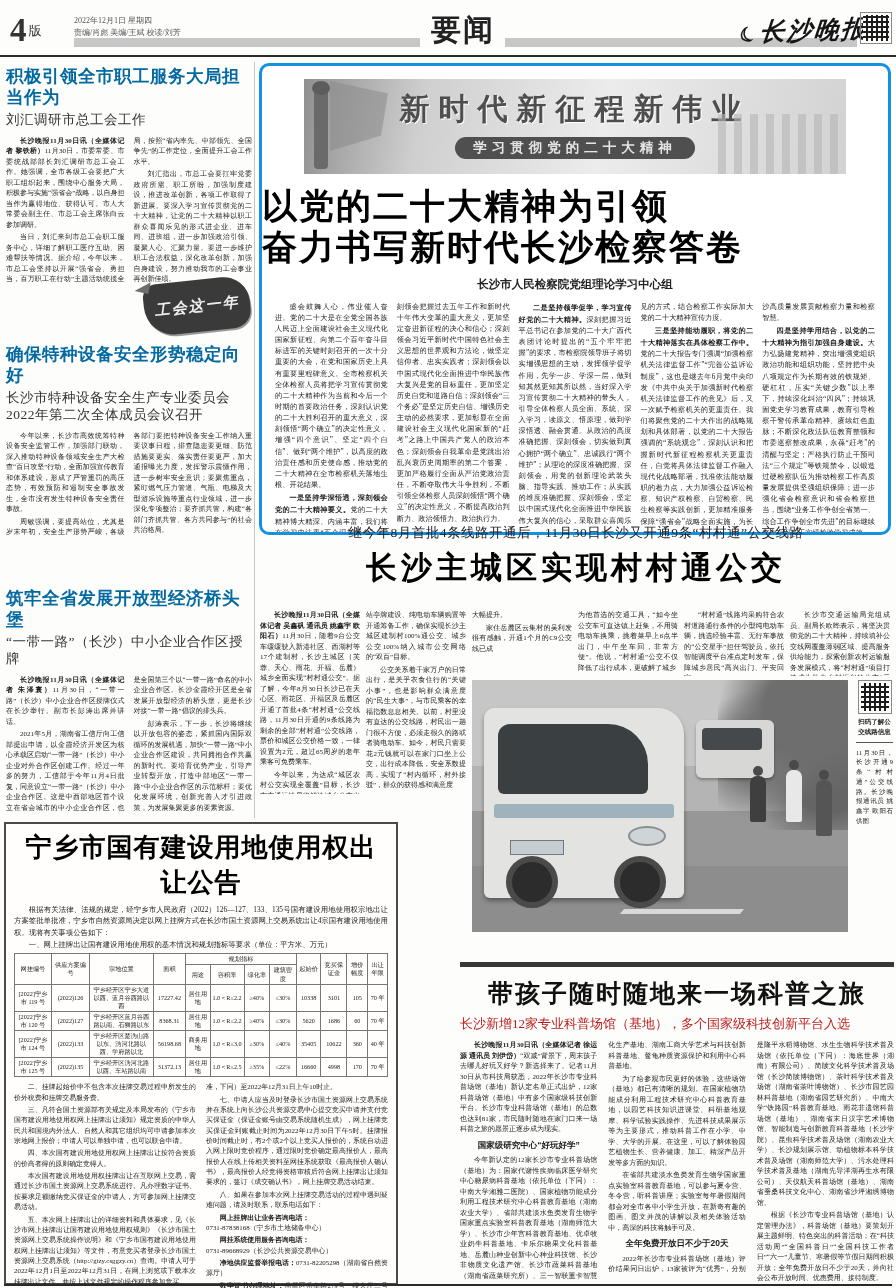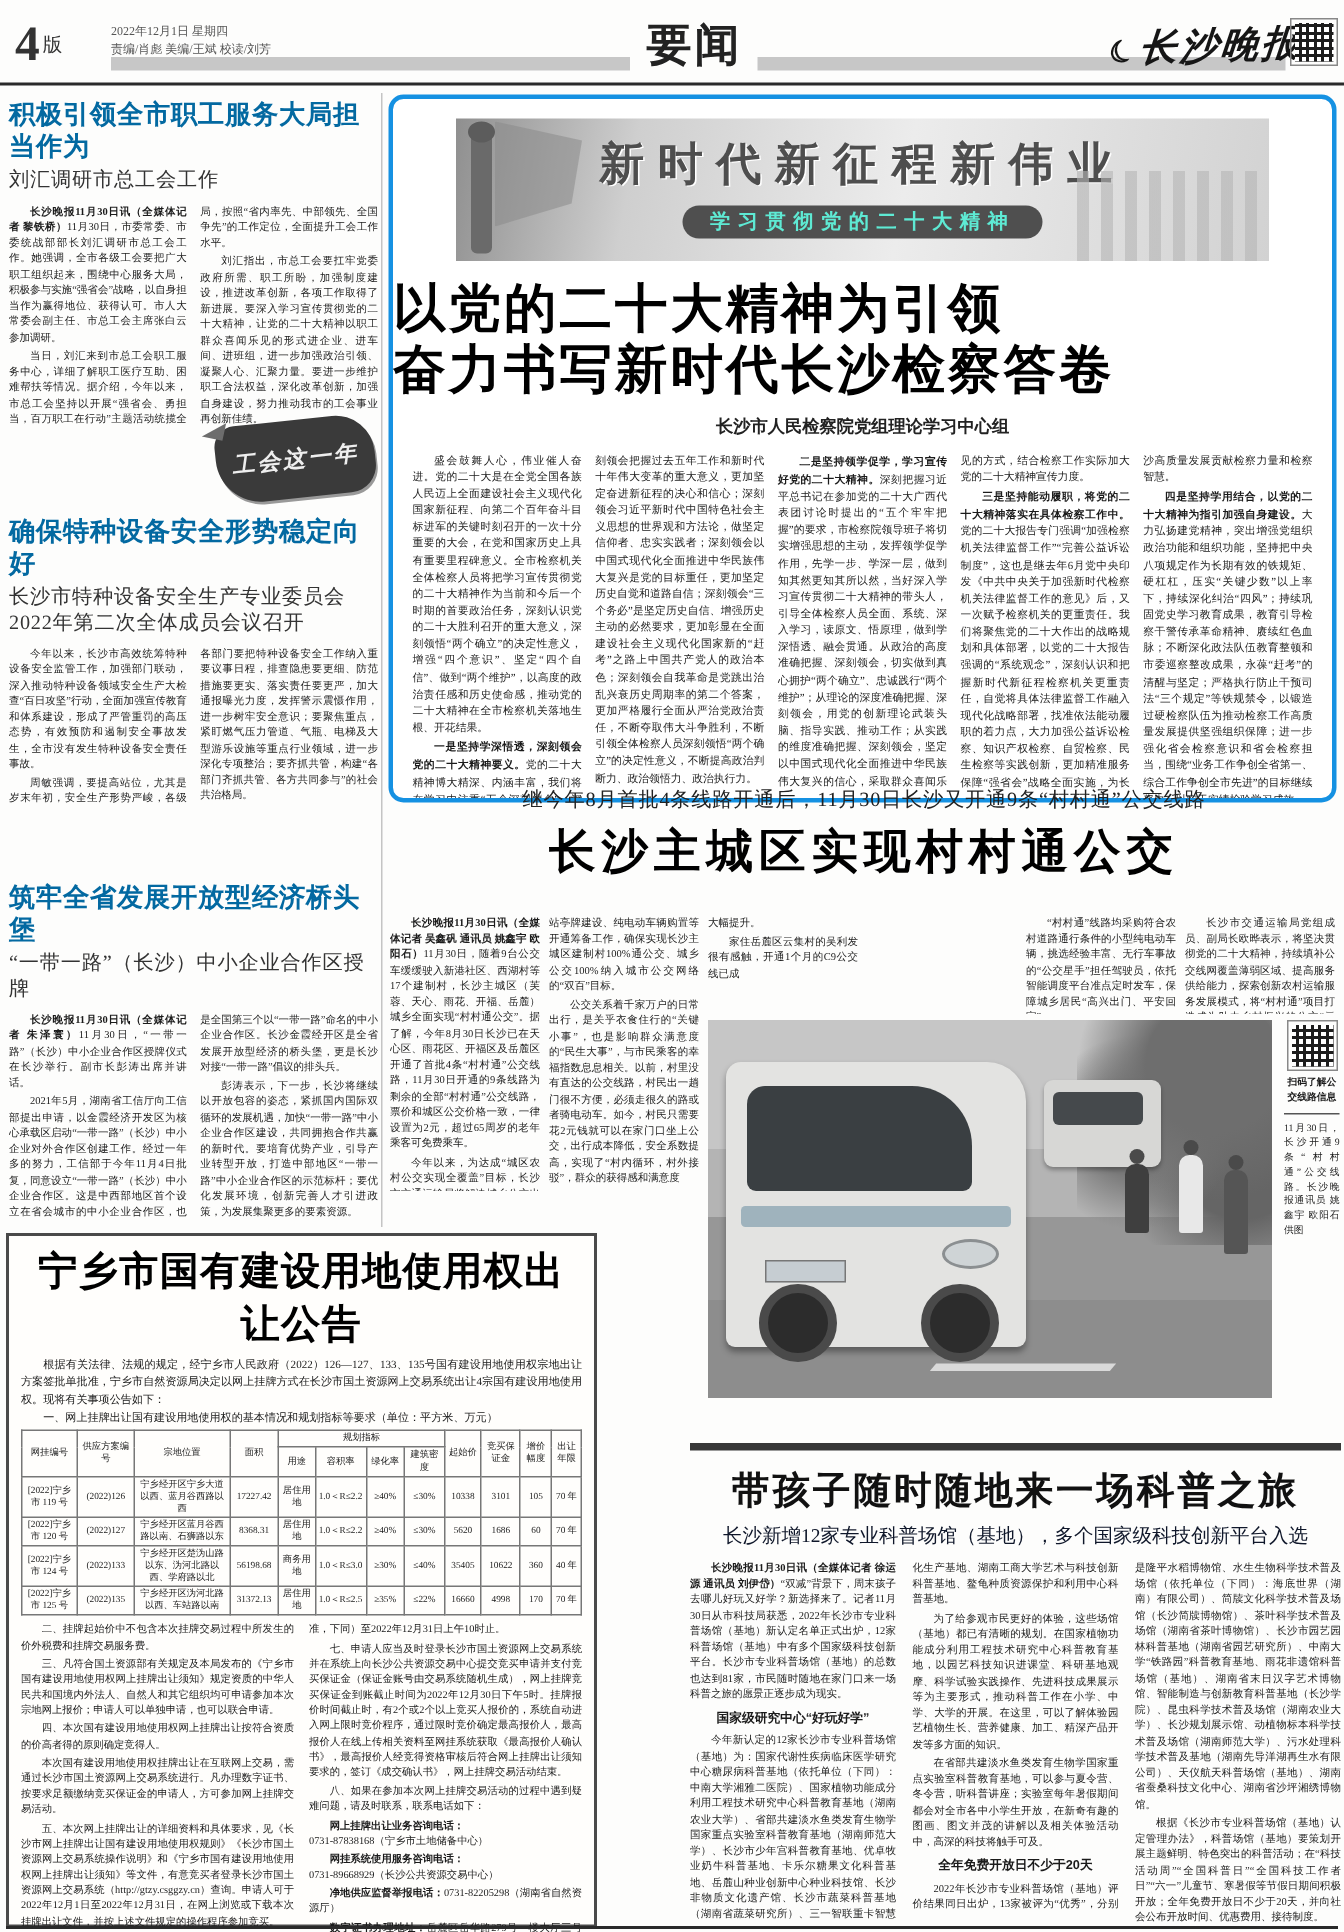--- a/index.html
+++ b/index.html
@@ -50,21 +50,21 @@
   #union-stamp .flag-tip{position:absolute;left:-6px;top:-5px;width:0;height:0;
                border-left:14px solid transparent;border-bottom:12px solid #6d6d6d;transform:rotate(18deg);}
 
   
   #feature{position:absolute;left:259px;top:63px;width:632px;height:472px;border:3px solid #1591e2;
            border-radius:10px;background:#fff;box-sizing:border-box;overflow:hidden;}
   #banner{position:relative;margin:13px 42px 0 42px;height:95px;overflow:hidden;
           background:linear-gradient(100deg,#8f8f8f 0%,#cfcfcf 22%,#ececec 55%,#d2d2d2 100%);}
   #banner-title{text-align:center;margin-top:10px;font-size:30px;font-weight:bold;color:#4e4e4e;
           letter-spacing:9px;text-shadow:1px 1px 0 #fff;}
-  #banner-pill{width:max-content;margin:7px auto 0;background:#4f4f4f;color:#5eead4;font-size:13.5px;
+  #banner-pill{width:max-content;margin:7px auto 0;background:#4f4f4f;color:#e5e5e5;font-size:13.5px;
           font-weight:bold;letter-spacing:5px;padding:2px 18px;border-radius:14px;
           font-family:"Liberation Sans",sans-serif;}
   .statue{position:absolute;left:10px;top:4px;width:14px;height:86px;background:#6a6a6a;border-radius:4px;}
   .statue::before{content:"";position:absolute;left:-2px;top:-2px;width:18px;height:14px;background:#5c5c5c;border-radius:50%;}
   .flag{position:absolute;left:26px;top:2px;width:58px;height:70px;background:#8a8a8a;
         clip-path:polygon(0 0,100% 18%,88% 78%,0 100%);opacity:.55;}
   .skyline{position:absolute;right:8px;bottom:0;width:120px;height:60px;opacity:.6;
         background:repeating-linear-gradient(90deg,#b5b5b5 0 8px,transparent 8px 16px);}
   #feat-h1,#feat-h2{text-align:left;font-size:35px;font-weight:900;letter-spacing:2px;
         font-family:"Liberation Sans",sans-serif;line-height:1.18;color:#000;}
@@ -123,21 +123,21 @@
   #notice-cols{display:flex;gap:10px;margin-top:5px;font-size:6.9px;line-height:1.5;}
   #notice-cols .ncol{width:50%;}
   .c-label{font-weight:bold;}
   #notice-sign{text-align:right;font-size:7.6px;font-weight:bold;line-height:1.6;margin-top:3px;}
 
   
   #sci{position:absolute;left:460px;top:962px;width:434px;height:420px;}
   #sci-rule{height:5px;background:#383838;}
   #sci-headline{text-align:center;font-size:25px;font-weight:900;letter-spacing:2px;margin-top:10px;
         font-family:"Liberation Sans",sans-serif;color:#111;}
-  #sci-sub{text-align:center;font-size:13px;color:#0f172a;margin-top:5px;}
+  #sci-sub{text-align:left;font-size:13px;color:#b91c1c;margin-top:5px;}
   #sci-body{margin-top:7px;height:248px;column-count:3;column-gap:11px;font-size:7px;
         line-height:1.5;overflow:hidden;}
   .sci-h{font-weight:bold;font-size:8.5px;text-align:center;margin:4px 0;
         font-family:"Liberation Sans",sans-serif;}
   #footrule{position:absolute;left:4px;top:1284px;width:888px;height:2px;background:#2a2a2a;}
 </style>
 </head>
 <body>
 
 <div id="header">
@@ -222,20 +222,23 @@
     <p class="ind"><span class="lead">长沙晚报11月30日讯（全媒体记者 吴鑫矾 通讯员 姚鑫宇 欧阳石）</span><span>11月30日，随着9台公交车缓缓驶入新港社区、西湖村等17个建制村，长沙主城区（芙蓉、天心、雨花、开福、岳麓）城乡全面实现“村村通公交”。据了解，今年8月30日长沙已在天心区、雨花区、开福区及岳麓区开通了首批4条“村村通”公交线路，11月30日开通的9条线路为剩余的全部“村村通”公交线路，票价和城区公交价格一致，一律设置为2元，超过65周岁的老年乘客可免费乘车。</span></p>
     <p class="ind">今年以来，为达成“城区农村公交实现全覆盖”目标，长沙市交通运输局将解决城乡公交出行问题列入“为民办实事”清单，多次组织实地调研，充分征求当地村民意见建议，结合实际规划调整公交线网，推进农村道路提质改造、道路安防设施安装、公交</p>
   </div>
   <div class="buscol tall jp" style="left:108px;">
     <p>站亭牌建设、纯电动车辆购置等开通筹备工作，确保实现长沙主城区建制村100%通公交、城乡公交100%纳入城市公交网络的“双百”目标。</p>
     <p class="ind">公交关系着千家万户的日常出行，是关乎衣食住行的“关键小事”，也是影响群众满意度的“民生大事”，与市民乘客的幸福指数息息相关。以前，村里没有直达的公交线路，村民出一趟门很不方便，必须走很久的路或者骑电动车。如今，村民只需要花2元钱就可以在家门口坐上公交，出行成本降低，安全系数提高，实现了“村内循环，村外接驳”，群众的获得感和满意度</p>
   </div>
   <div class="buscol short jp" style="left:214px;">
     <p>大幅提升。</p>
     <p class="ind">家住岳麓区云集村的吴利发很有感触，开通1个月的C9公交线已成</p>
+  </div>
+  <div class="buscol short jp" style="left:320px;">
+    <p>为他首选的交通工具，“如今坐公交车可直达镇上赶集，不用骑电动车换乘，挑着菜早上6点半出门，中午坐车回，非常方便”。他说，“村村通”公交不仅降低了出行成本，更破解了城乡</p>
   </div>
   <div class="buscol short jp" style="left:426px;">
     <p class="ind">“村村通”线路均采购符合农村道路通行条件的小型纯电动车辆，挑选经验丰富、无行车事故的“公交星手”担任驾驶员，依托智能调度平台准点定时发车，保障城乡居民“高兴出门、平安回家”。</p>
   </div>
   <div class="buscol short jp" style="left:532px;">
     <p class="ind">长沙市交通运输局党组成员、副局长欧晔表示，将坚决贯彻党的二十大精神，持续填补公交线网覆盖薄弱区域、提高服务供给能力，探索创新农村运输服务发展模式，将“村村通”项目打造成为助力乡村振兴的公交“示范”，为长沙经济社会高质量发展贡献力量。</p>
   </div>
 
   <div id="bus-photo">
     <div class="trees"></div>

